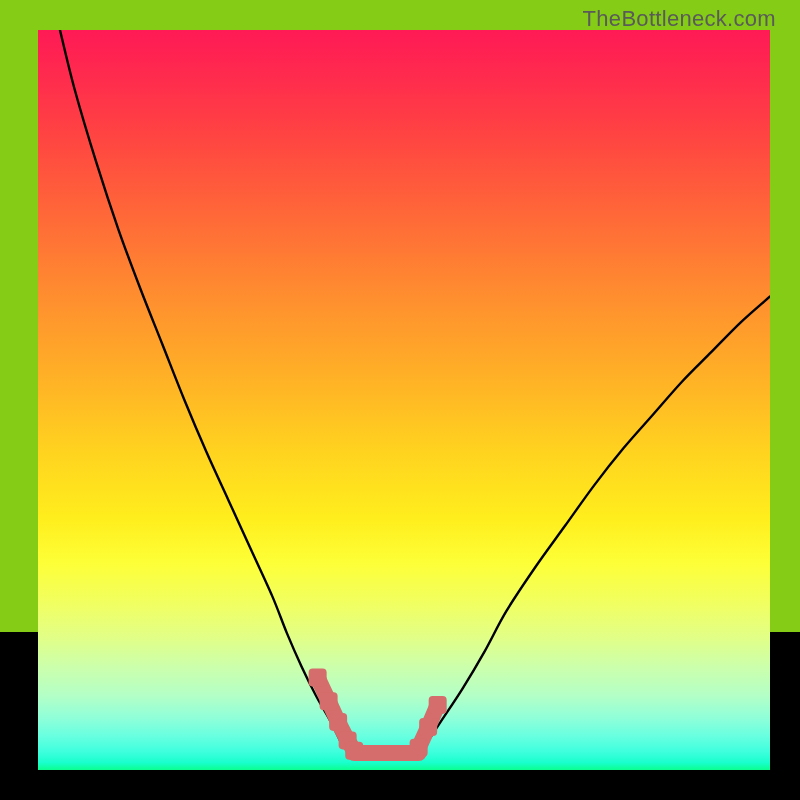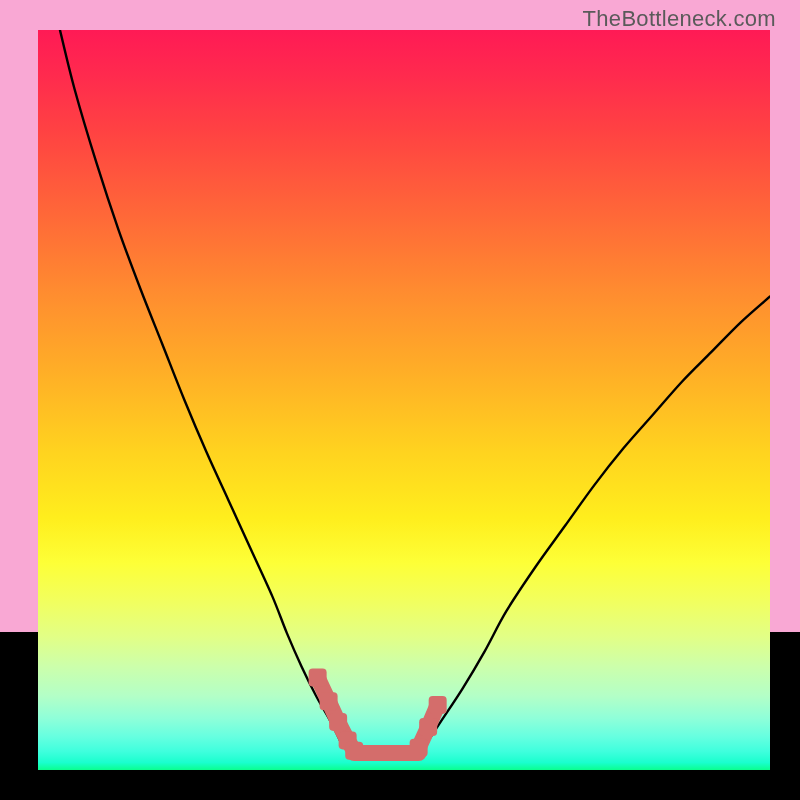--- a/index.html
+++ b/index.html
@@ -8,21 +8,21 @@
     width: 800px;
     height: 800px;
     overflow: hidden;
     background: #000;
     font-family: Arial, Helvetica, sans-serif;
   }
   .frame {
     position: relative;
     width: 800px;
     height: 632px;
-    background: #f9a8d4;
+    background: #84cc16;
   }
   .plot-area {
     position: absolute;
     left: 38px;
     top: 30px;
     width: 732px;
     height: 740px;
     background: linear-gradient(to bottom,
       #ff1a55 0%,
       #ff2a4e 6%,

